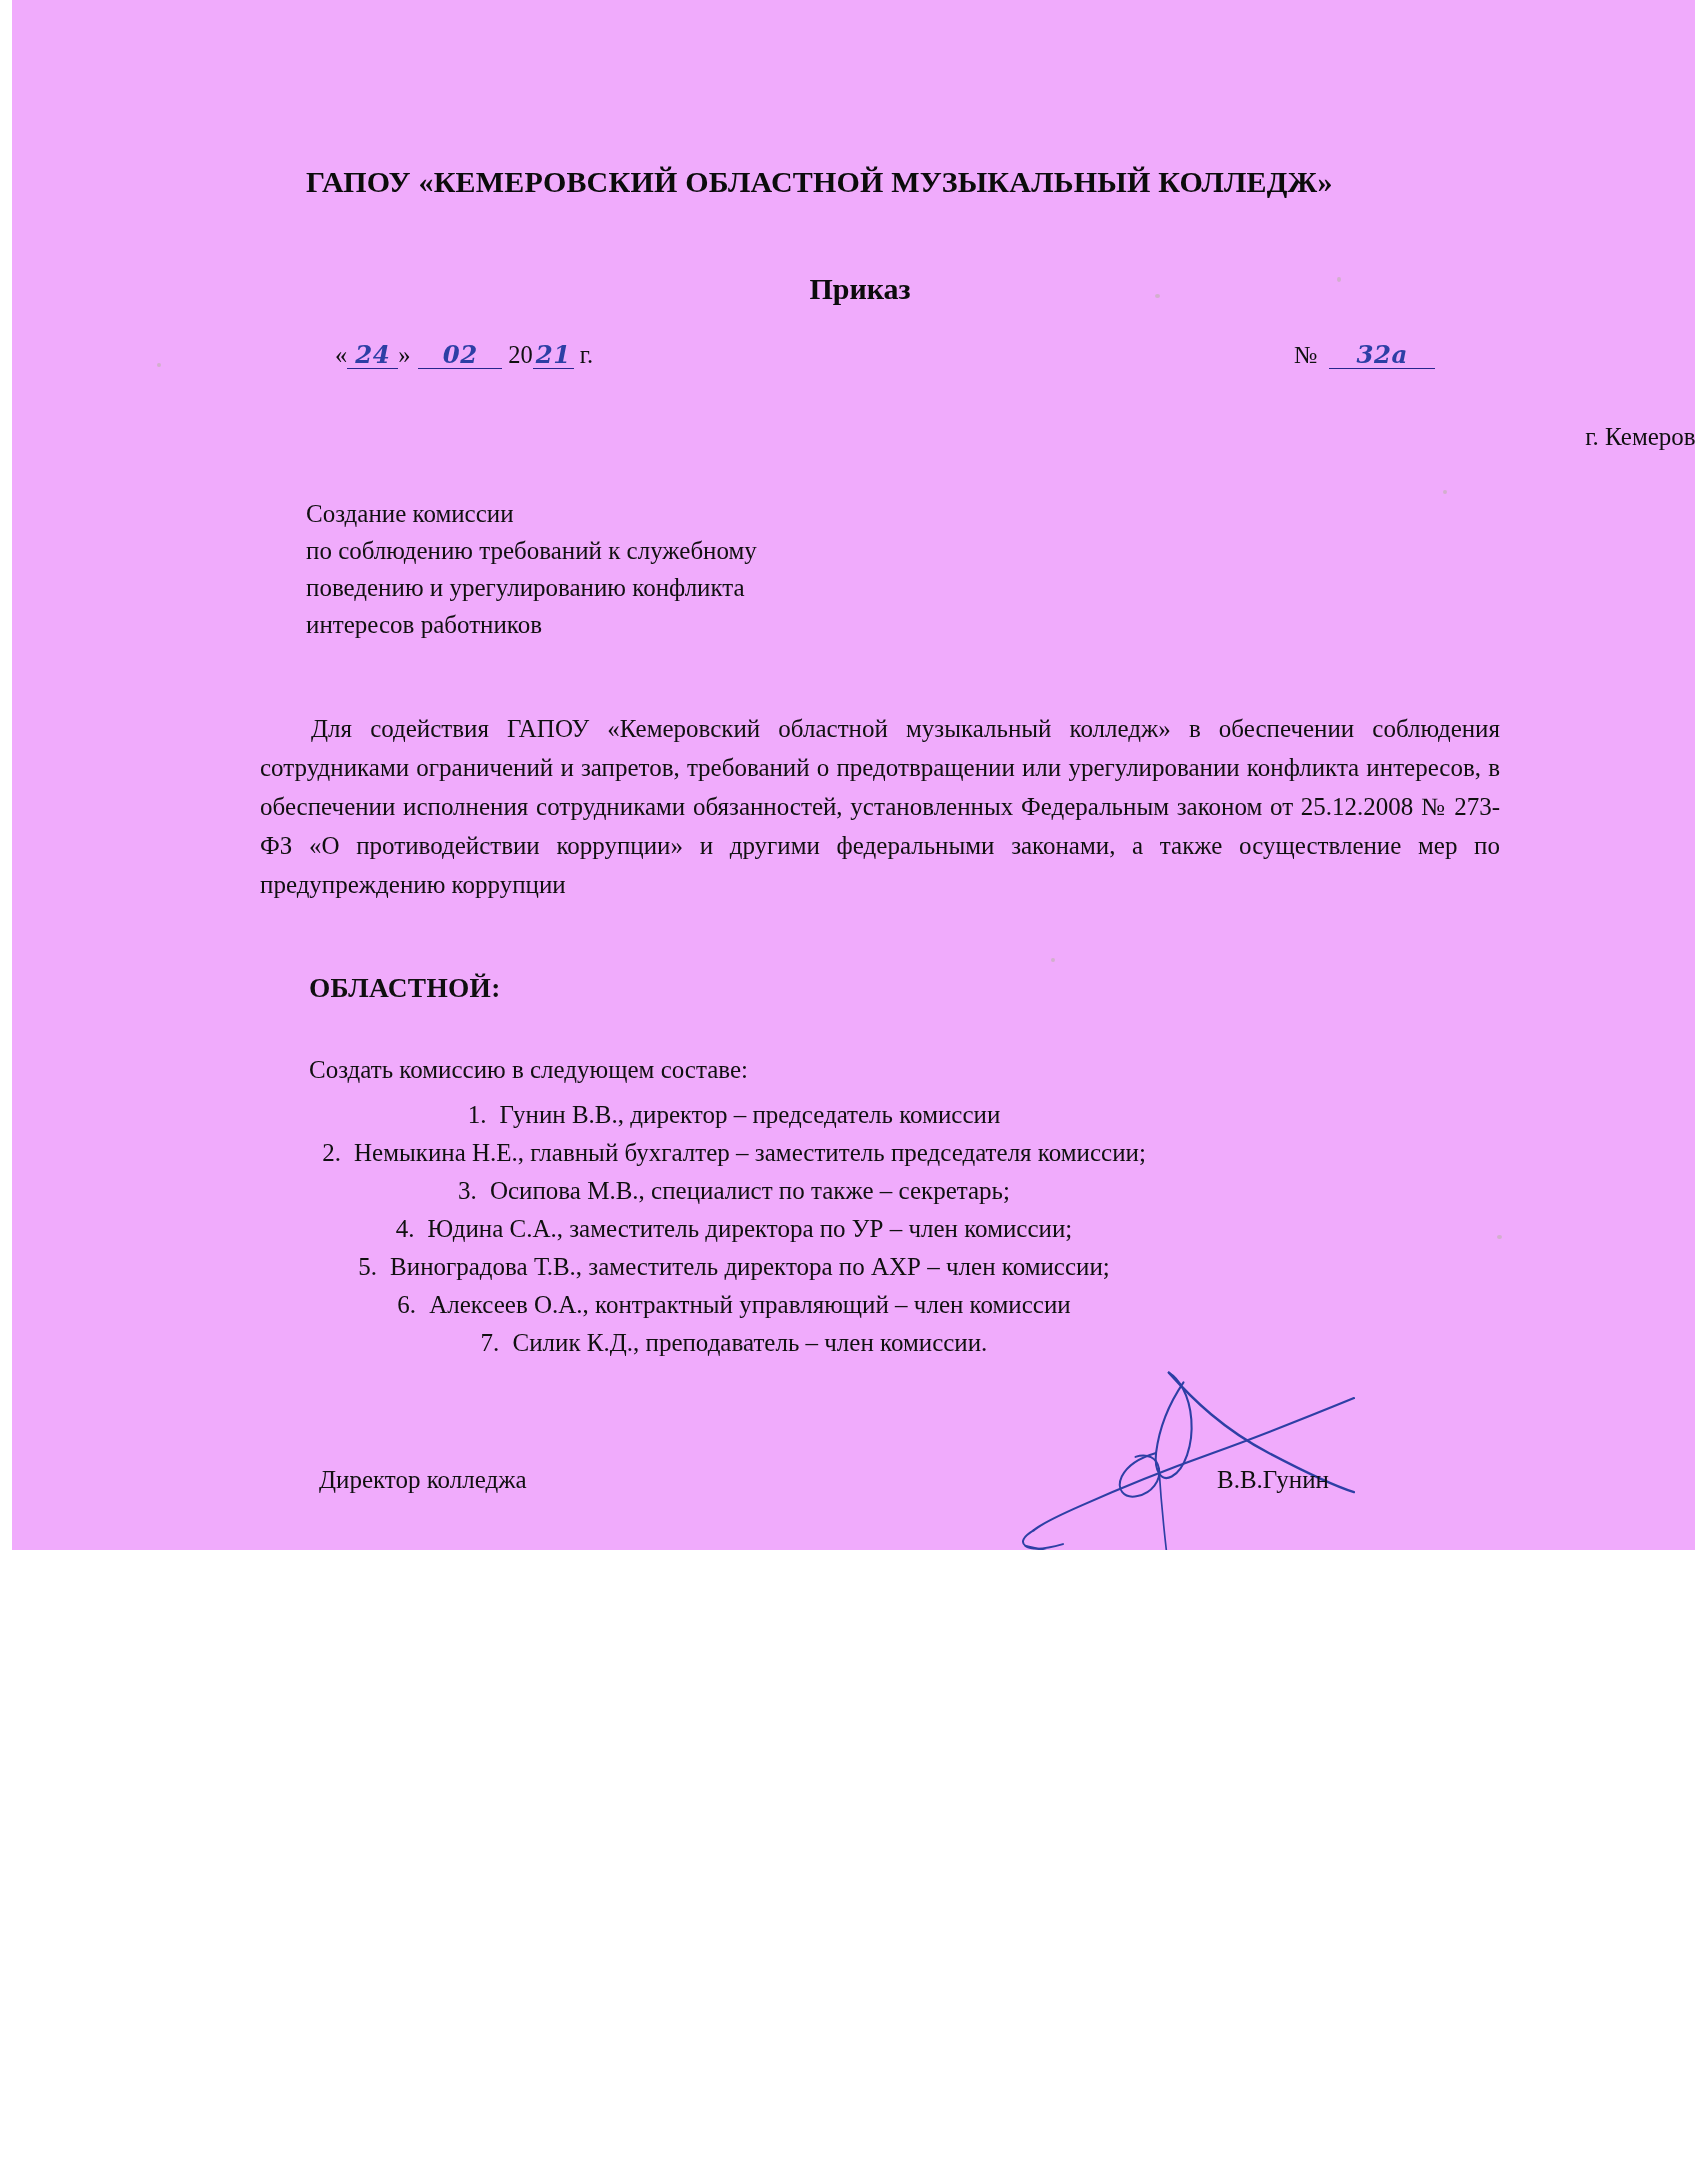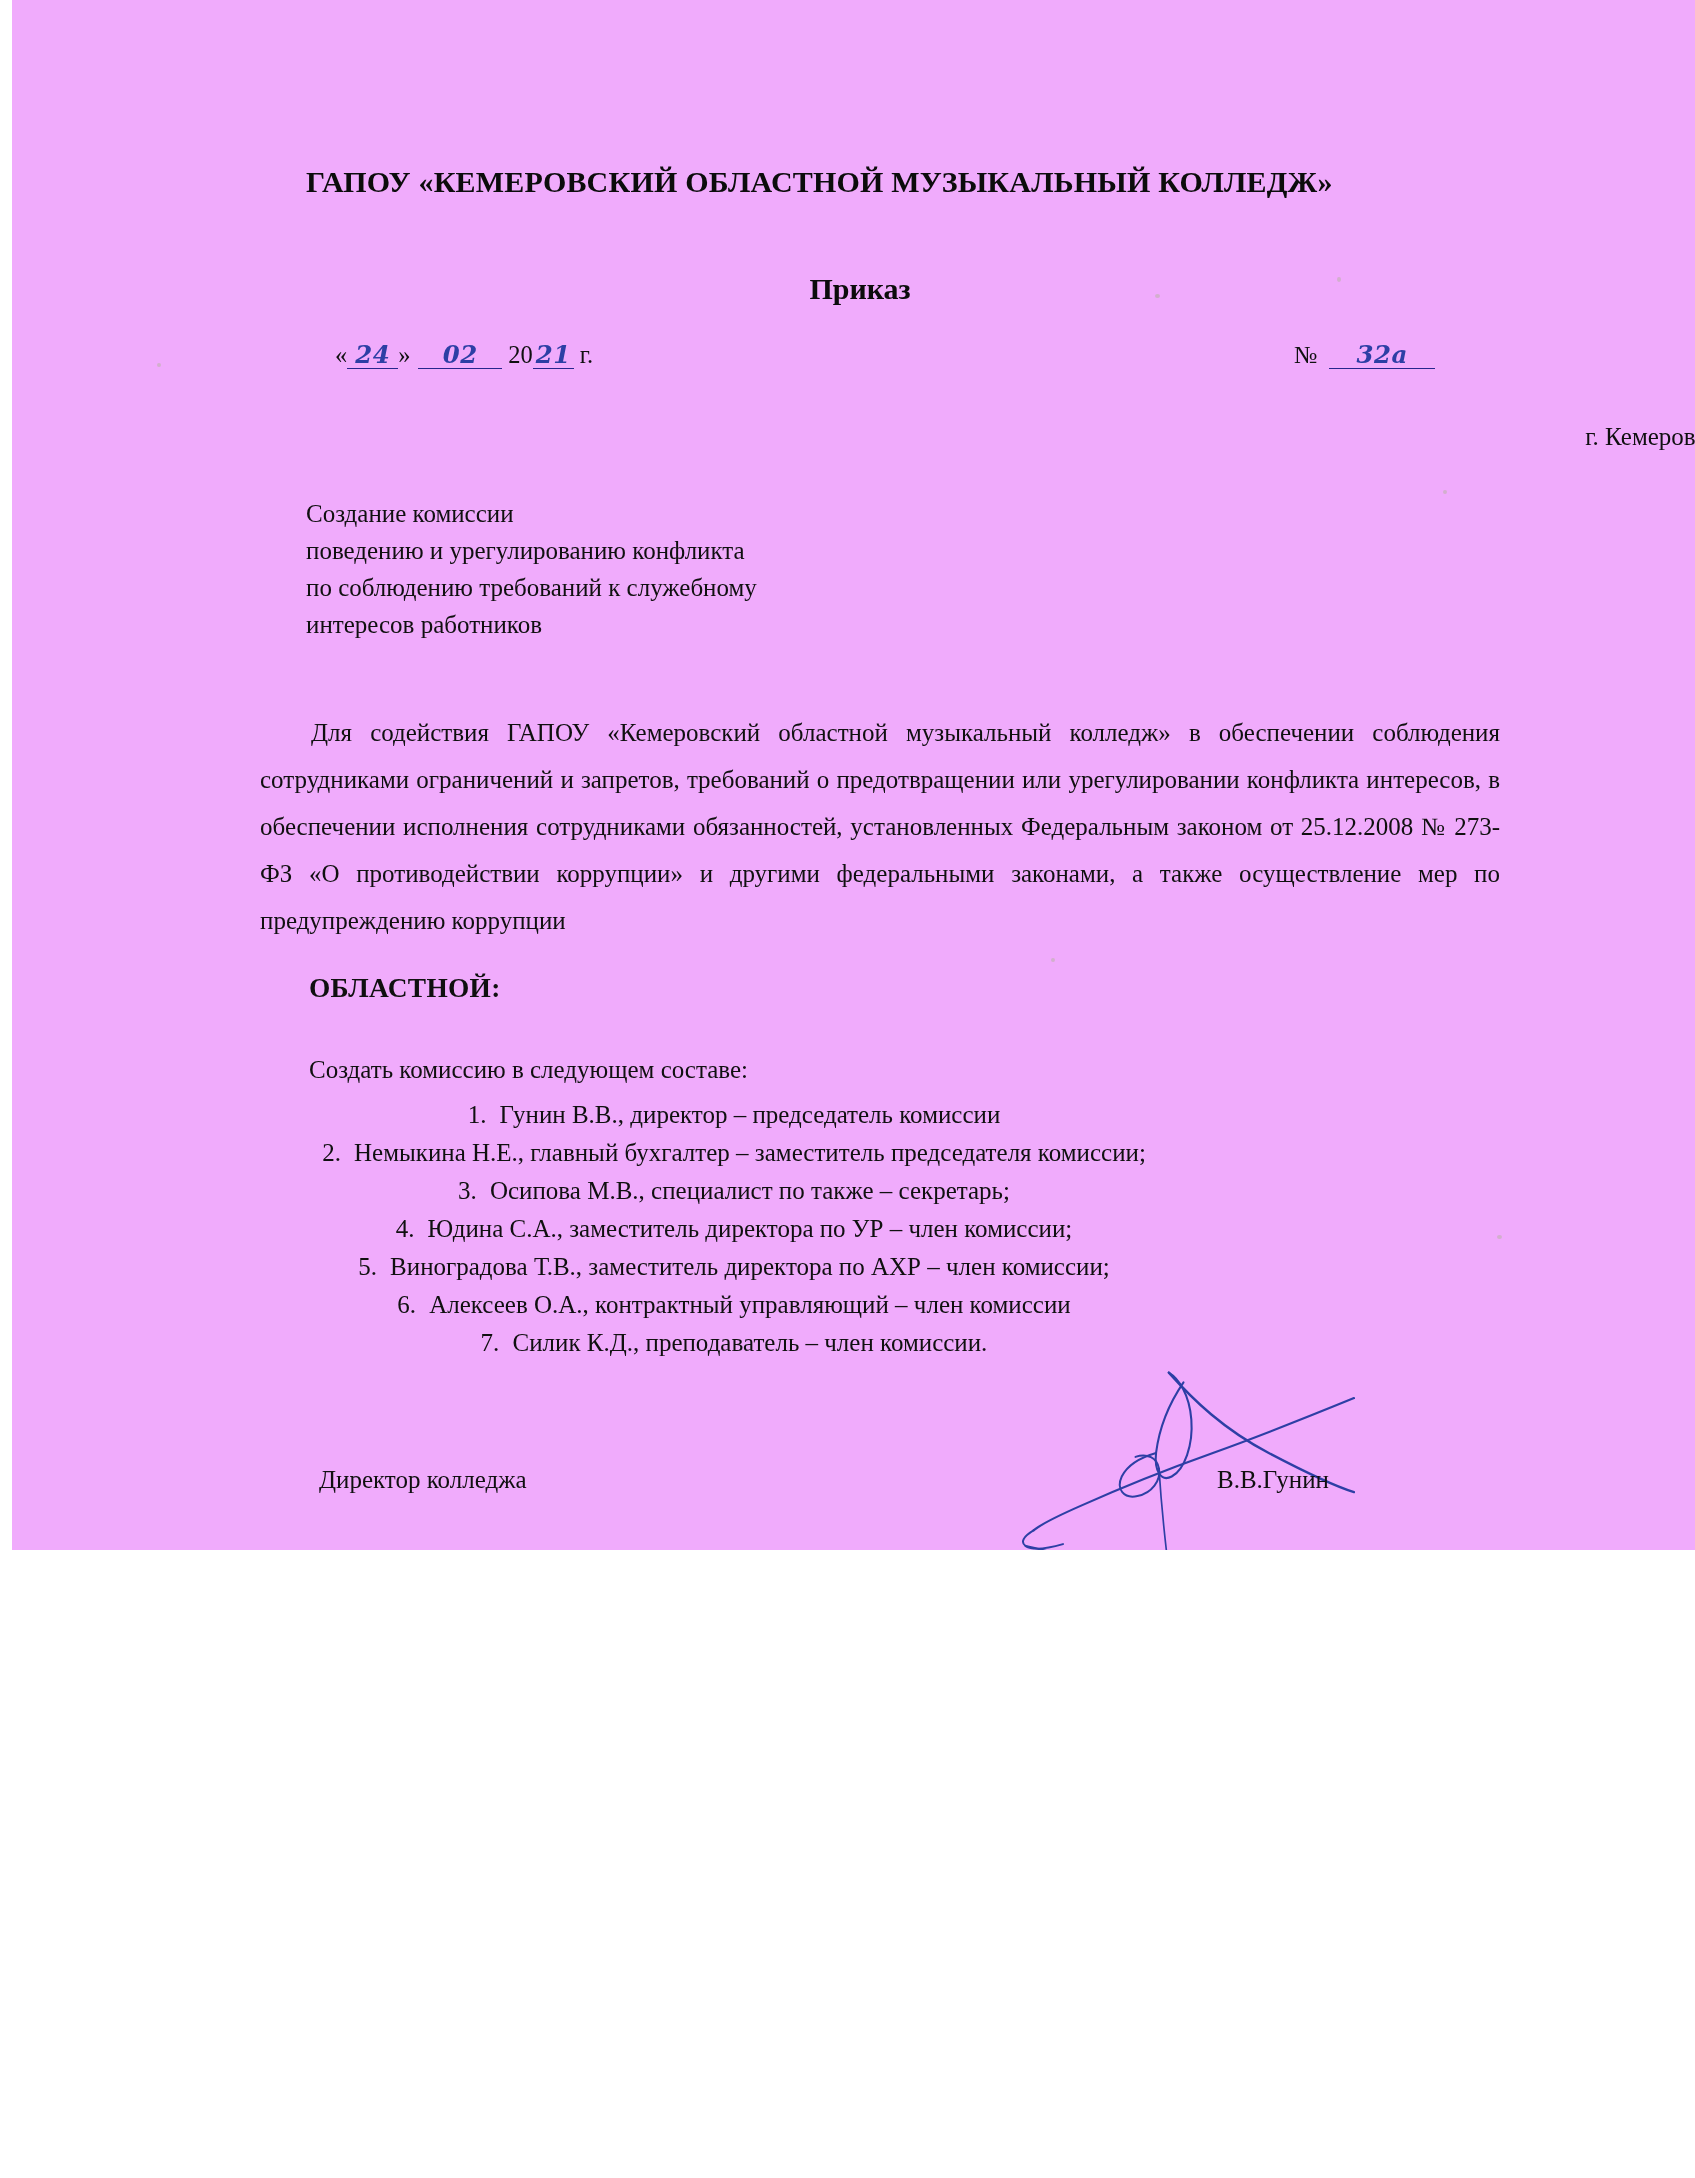--- a/index.html
+++ b/index.html
@@ -111,21 +111,21 @@
   }
   .subject div { white-space: nowrap; }
 
   
   .body-par {
     position: absolute;
     left: 248px;
     top: 709px;
     width: 1240px;
     font-size: 25px;
-    line-height: 47px;
+    line-height: 39px;
     text-align: justify;
     text-indent: 51px;
     hyphens: none;
   }
 
   .order-word {
     position: absolute;
     left: 297px;
     top: 973px;
     font-size: 27.4px;
@@ -200,22 +200,22 @@
   </div>
 
   <div class="doc-no">
     <span>№</span><span class="blank n hand">32а</span>
   </div>
 
   <div class="city">г. Кемерово</div>
 
   <div class="subject">
     <div>Создание комиссии</div>
+    <div>по соблюдению требований к служебному</div>
     <div>поведению и урегулированию конфликта</div>
-    <div>по соблюдению требований к служебному</div>
     <div>интересов работников</div>
   </div>
 
   <div class="body-par">Для содействия ГАПОУ «Кемеровский областной музыкальный колледж» в обеспечении соблюдения сотрудниками ограничений и запретов, требований о предотвращении или урегулировании конфликта интересов, в обеспечении исполнения сотрудниками обязанностей, установленных Федеральным законом от 25.12.2008 № 273-ФЗ «О противодействии коррупции» и другими федеральными законами, а также осуществление мер по предупреждению коррупции</div>
 
   <div class="order-word">ОБЛАСТНОЙ:</div>
 
   <div class="list-intro">Создать комиссию в следующем составе:</div>
 
   <ol class="members">

